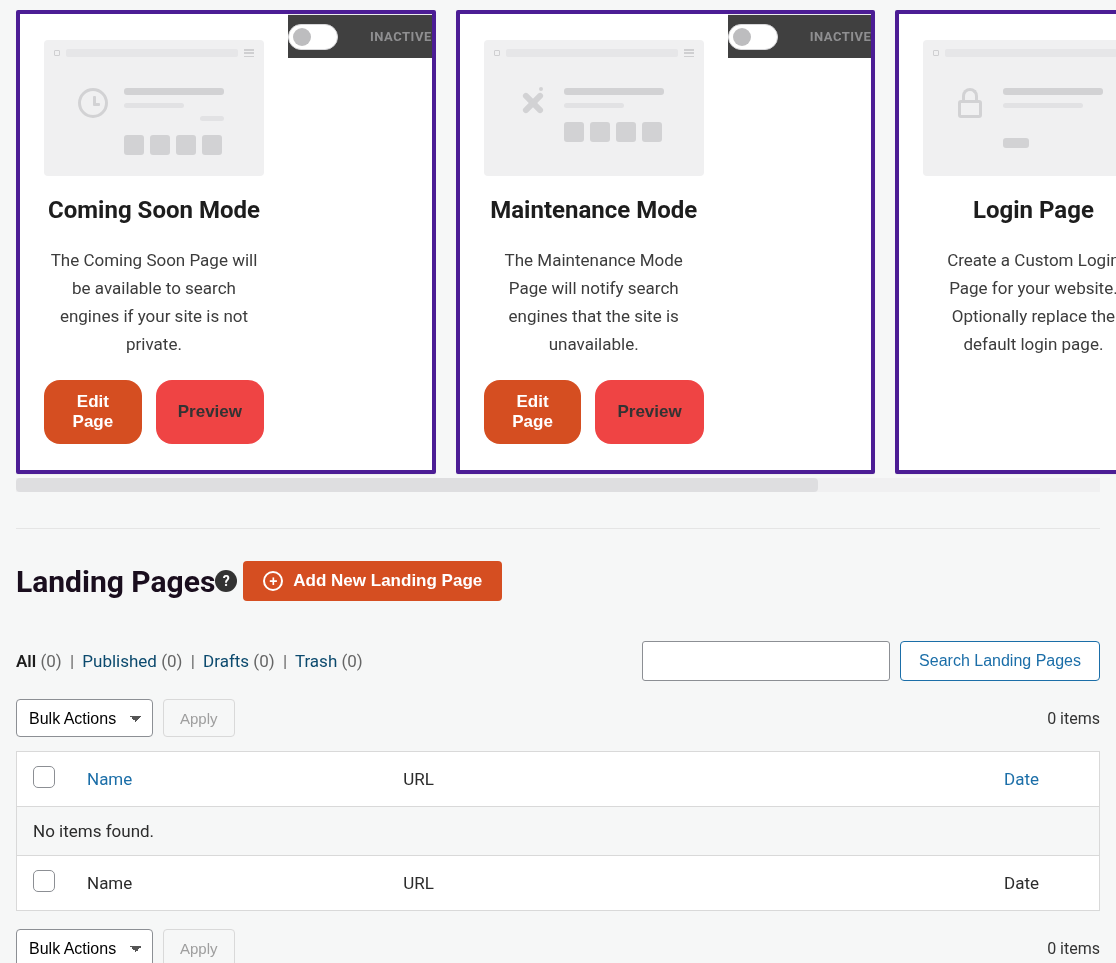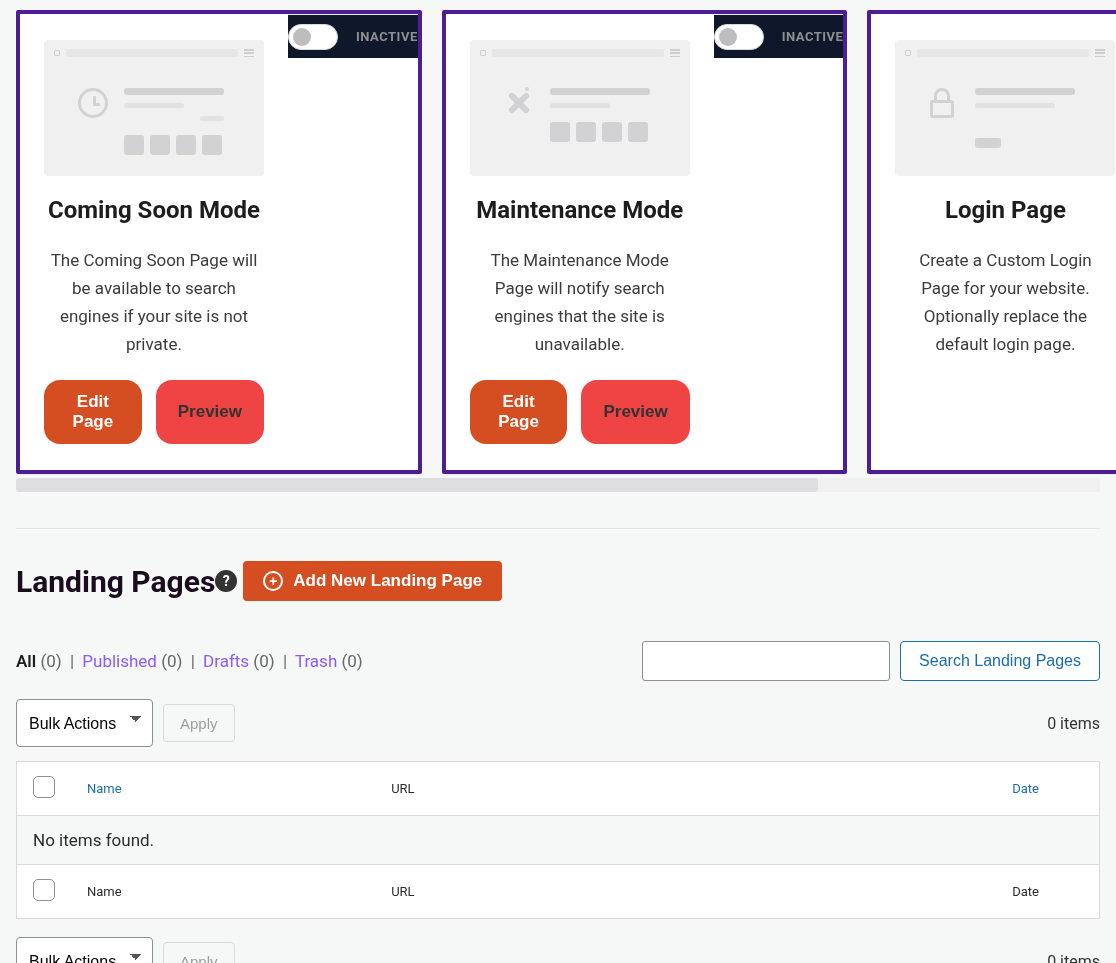--- a/index.html
+++ b/index.html
@@ -91,22 +91,22 @@
   }
   .btn-row { display:flex; gap:14px; justify-content:center; }
   .btn {
     display:inline-flex; align-items:center; justify-content:center;
     padding: 12px 22px; font-size:17px; font-weight:600; border-radius:16px;
     border:none; cursor:pointer;
   }
   .btn-primary { background:#d54e21; color:#fff; }
   .btn-secondary { background:#ef4444; color:#333; }
   .mode-footer {
-    background:#0f172a; border-top:1px solid #ececec; height:44px;
-    display:flex; align-items:center; justify-content:center; gap:18px;
+    background:#404040; border-top:1px solid #ececec; height:44px;
+    display:flex; align-items:center; justify-content:center; gap:32px;
   }
   .toggle {
     width:50px; height:26px; background:#fff; border-radius:13px;
     border:1px solid #d8d8da; position:relative; cursor:pointer;
   }
   .toggle .knob-dot {
     position:absolute; width:18px; height:18px; background:#bdbdbf;
     border-radius:50%; top:3px; left:4px;
   }
   .inactive-label { color:#8f8f91; font-size:13px; font-weight:700; letter-spacing:0.5px; }
@@ -133,57 +133,57 @@
   }
   .add-new-btn .plus {
     width:20px;height:20px;border:2px solid #fff;border-radius:50%;
     display:inline-flex;align-items:center;justify-content:center;font-size:14px;line-height:1;
   }
 
   .lp-controls-row {
     display:flex; justify-content:space-between; align-items:center; margin-top:40px;
   }
   .filters { font-size:17px; }
-  .filters a { color:#8b5cf6; text-decoration:none; cursor:pointer;}
+  .filters a { color:#0c4a6e; text-decoration:none; cursor:pointer;}
   .filters .sep { color:#666; margin:0 4px; }
   .filters .count { color:#666; }
   .filters .active { color:#1d1d1d; font-weight:600;}
   .search-group { display:flex; gap:10px; }
   .search-input {
     width:248px; height:40px; border:1px solid #8c8f94; border-radius:3px;
     background:#fff; padding:0 10px; font-size:15px;
   }
   .search-btn {
     height:40px; padding:0 18px; border:1px solid #1b6ea8; color:#1b6ea8;
     background:#fff; border-radius:4px; font-size:16px; font-weight:500; cursor:pointer;
   }
 
   .bulk-row {
     display:flex;justify-content:space-between;align-items:center; margin-top:18px;
   }
   .bulk-left { display:flex; gap:10px; align-items:center;}
   .bulk-select {
-    height:48px; border:1px solid #8c8f94; border-radius:4px;
+    height:38px; border:1px solid #8c8f94; border-radius:4px;
     background:#fff; font-size:16px; padding:0 34px 0 12px;
     appearance:none; background-image:linear-gradient(45deg,transparent 50%,#555 50%),linear-gradient(135deg,#555 50%,transparent 50%);
     background-position: right 16px top 16px, right 10px top 16px;
     background-size:6px 6px,6px 6px; background-repeat:no-repeat;
   }
   .apply-btn {
     height:38px; padding:0 16px; border:1px solid #d9d9d9; color:#9e9e9e;
     background:#f6f7f7; border-radius:4px; font-size:15px;
   }
   .items-count { color:#333; font-size:16px; }
 
   .lp-table {
     width:100%; border-collapse:collapse; margin-top:14px; background:#fff;
     border:1px solid #d9d9d9;
   }
   .lp-table th, .lp-table td {
-    text-align:left; padding:14px 16px; font-size:13px;
+    text-align:left; padding:14px 16px; font-size:17px;
   }
   .lp-table thead th {
     border-bottom:1px solid #d9d9d9; font-weight:400;
   }
   .lp-table thead th.sortable { color:#1b6ea8; cursor:pointer; }
   .lp-table tfoot th { border-top:1px solid #d9d9d9; font-weight:400; color:#2c2c2c;}
   .lp-table .empty-row td {
     background:#f6f7f7; color:#2c2c2c; font-size:17px;
   }
   .lp-table .chk-cell { width:44px; }

